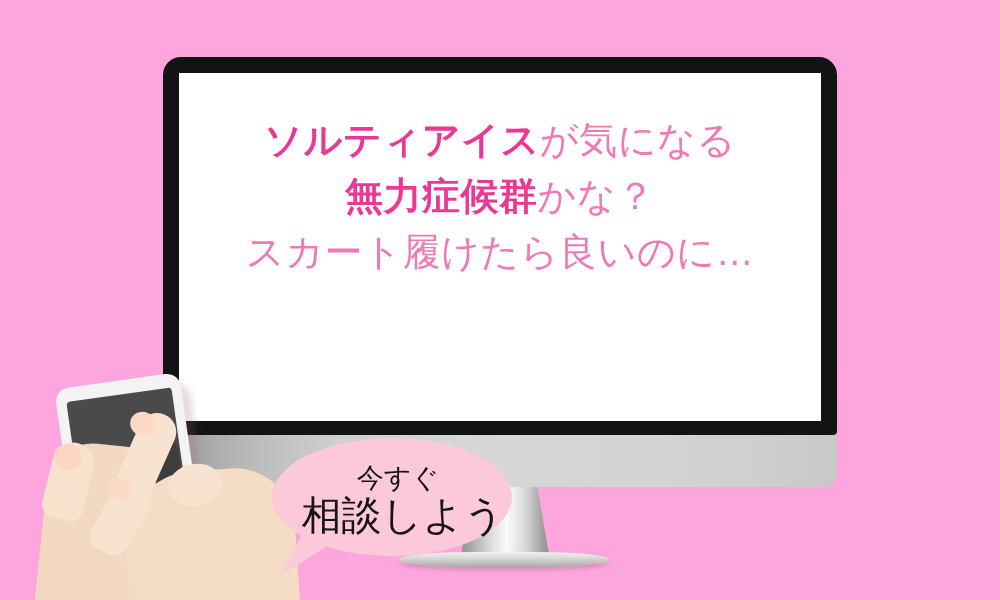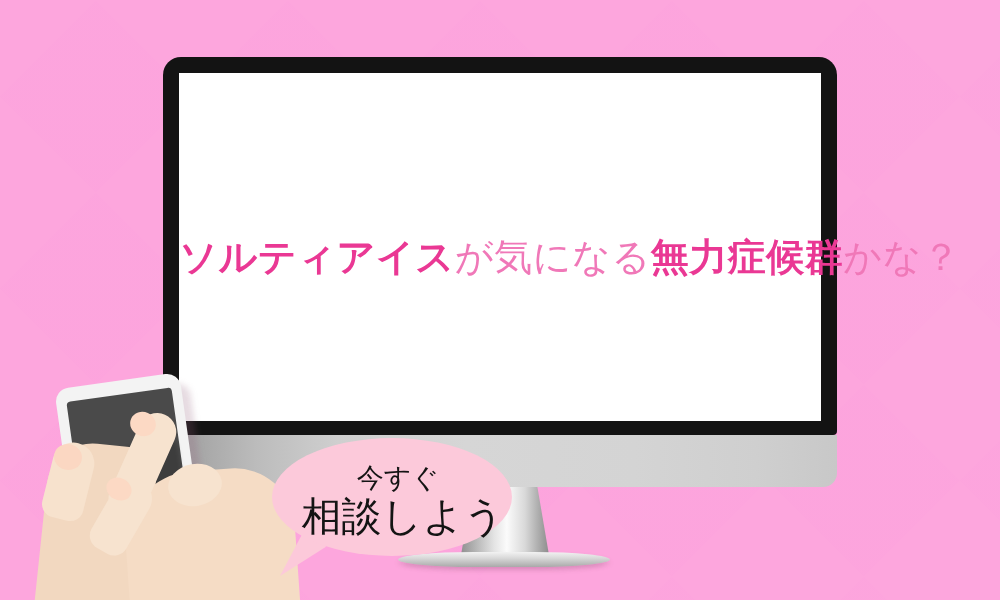--- a/index.html
+++ b/index.html
@@ -114,24 +114,24 @@
   }
 
   
   .screen-copy {
     position: absolute;
     left: 179px;
     top: 73px;
     width: 642px;
     height: 348px;
     display: flex;
-    flex-direction: row;
+    flex-direction: column;
     justify-content: flex-start;
     align-items: center;
-    padding-top: 19px;
+    padding-top: 39px;
     box-sizing: border-box;
     text-align: center;
   }
   .copy-line {
     font-size: 38px;
     line-height: 56px;
     color: #f078b8;
     white-space: nowrap;
     letter-spacing: .5px;
   }
@@ -165,20 +165,21 @@
   }
   .bubble-text {
     position: absolute;
     inset: 0;
     display: flex;
     flex-direction: column;
     justify-content: center;
     align-items: center;
     padding-left: 12px;
     box-sizing: border-box;
+    font-family: Liberation Serif, serif;
   }
   .bubble-line {
     color: #141414;
     font-size: 27px;
     line-height: 38px;
     white-space: nowrap;
   }
   .bubble-line.l2 {
     font-size: 40px;
     margin-left: 10px;
@@ -338,20 +339,21 @@
     <div class="monitor-screen"></div>
   </div>
   <div class="monitor-chin"></div>
   <div class="monitor-neck"></div>
   <div class="monitor-base-shadow"></div>
   <div class="monitor-base"></div>
 
   <div class="screen-copy">
     <div class="copy-line"><span class="em">ソルティアイス</span><span>が気になる</span></div>
     <div class="copy-line"><span class="em">無力症候群</span><span>かな？</span></div>
+    <div class="copy-line"><span>スカート履けたら良いのに…</span></div>
   </div>
 
   <div class="handset">
     <div class="phone-shadow"></div>
     <div class="phone-body"></div>
     <div class="phone-screen"></div>
     <div class="phone-inner-shadow"></div>
     <div class="hand-left"></div>
     <div class="thumb-left"></div>
     <div class="nail-left"></div>

